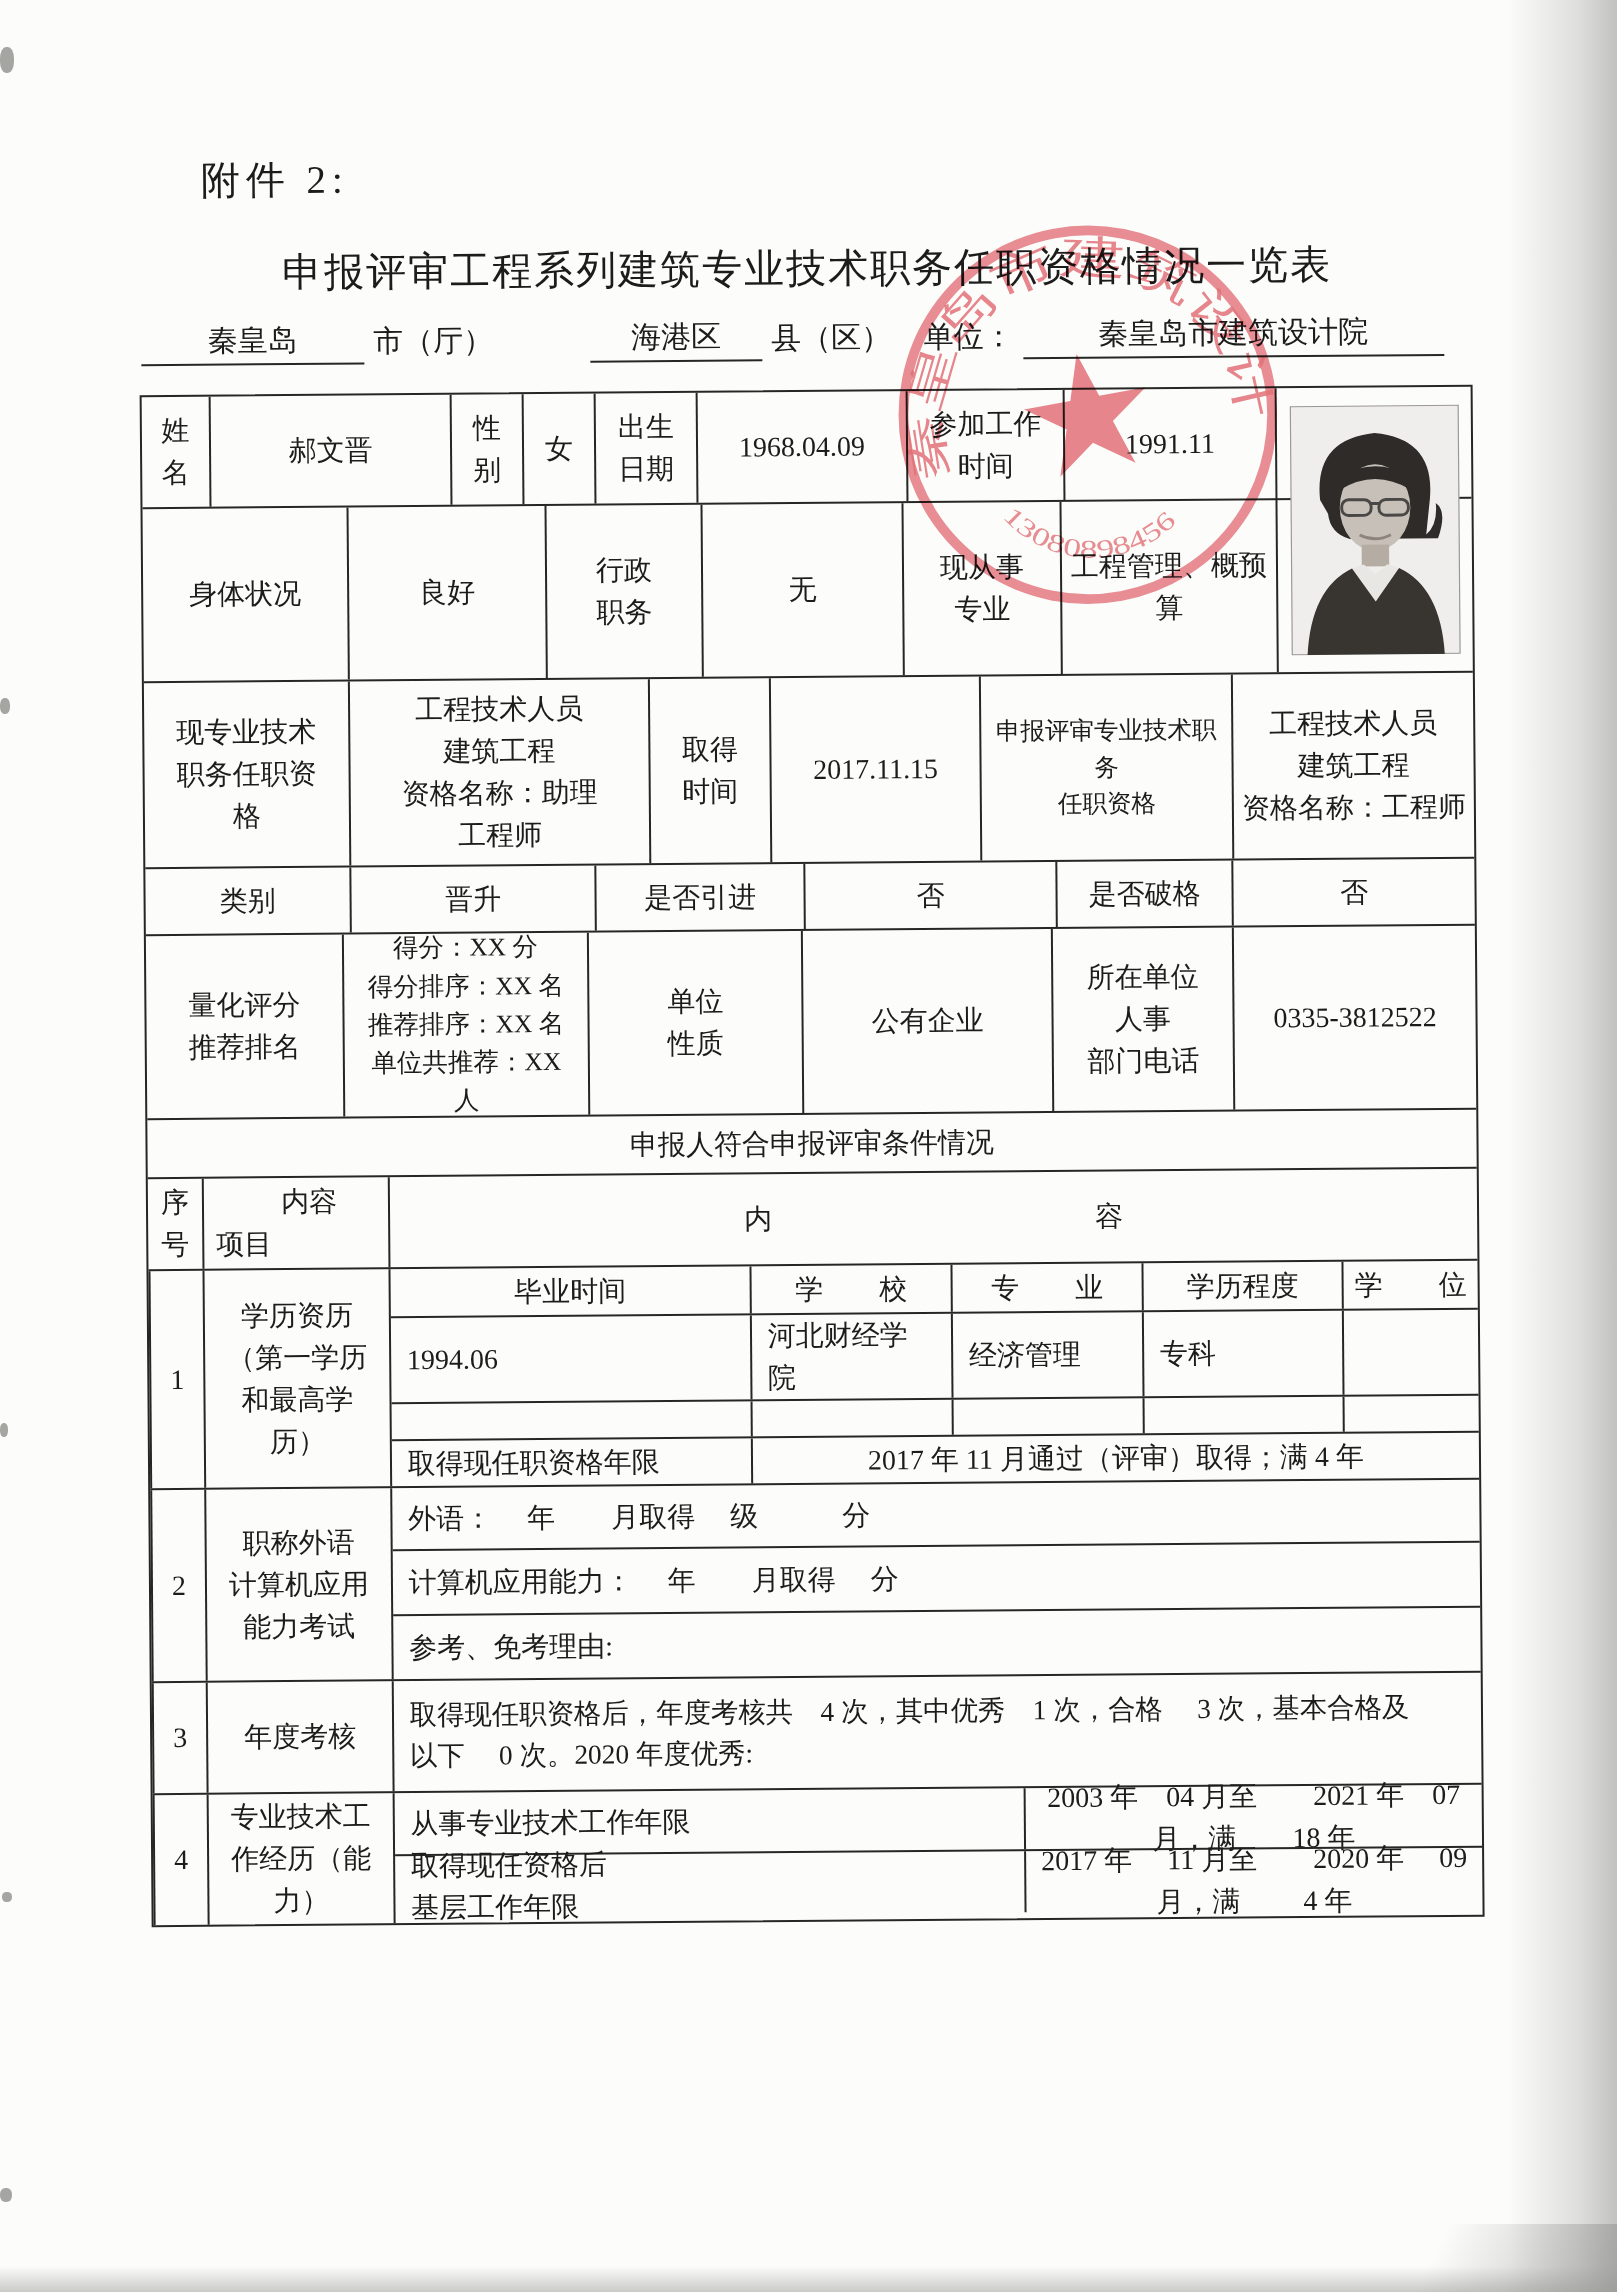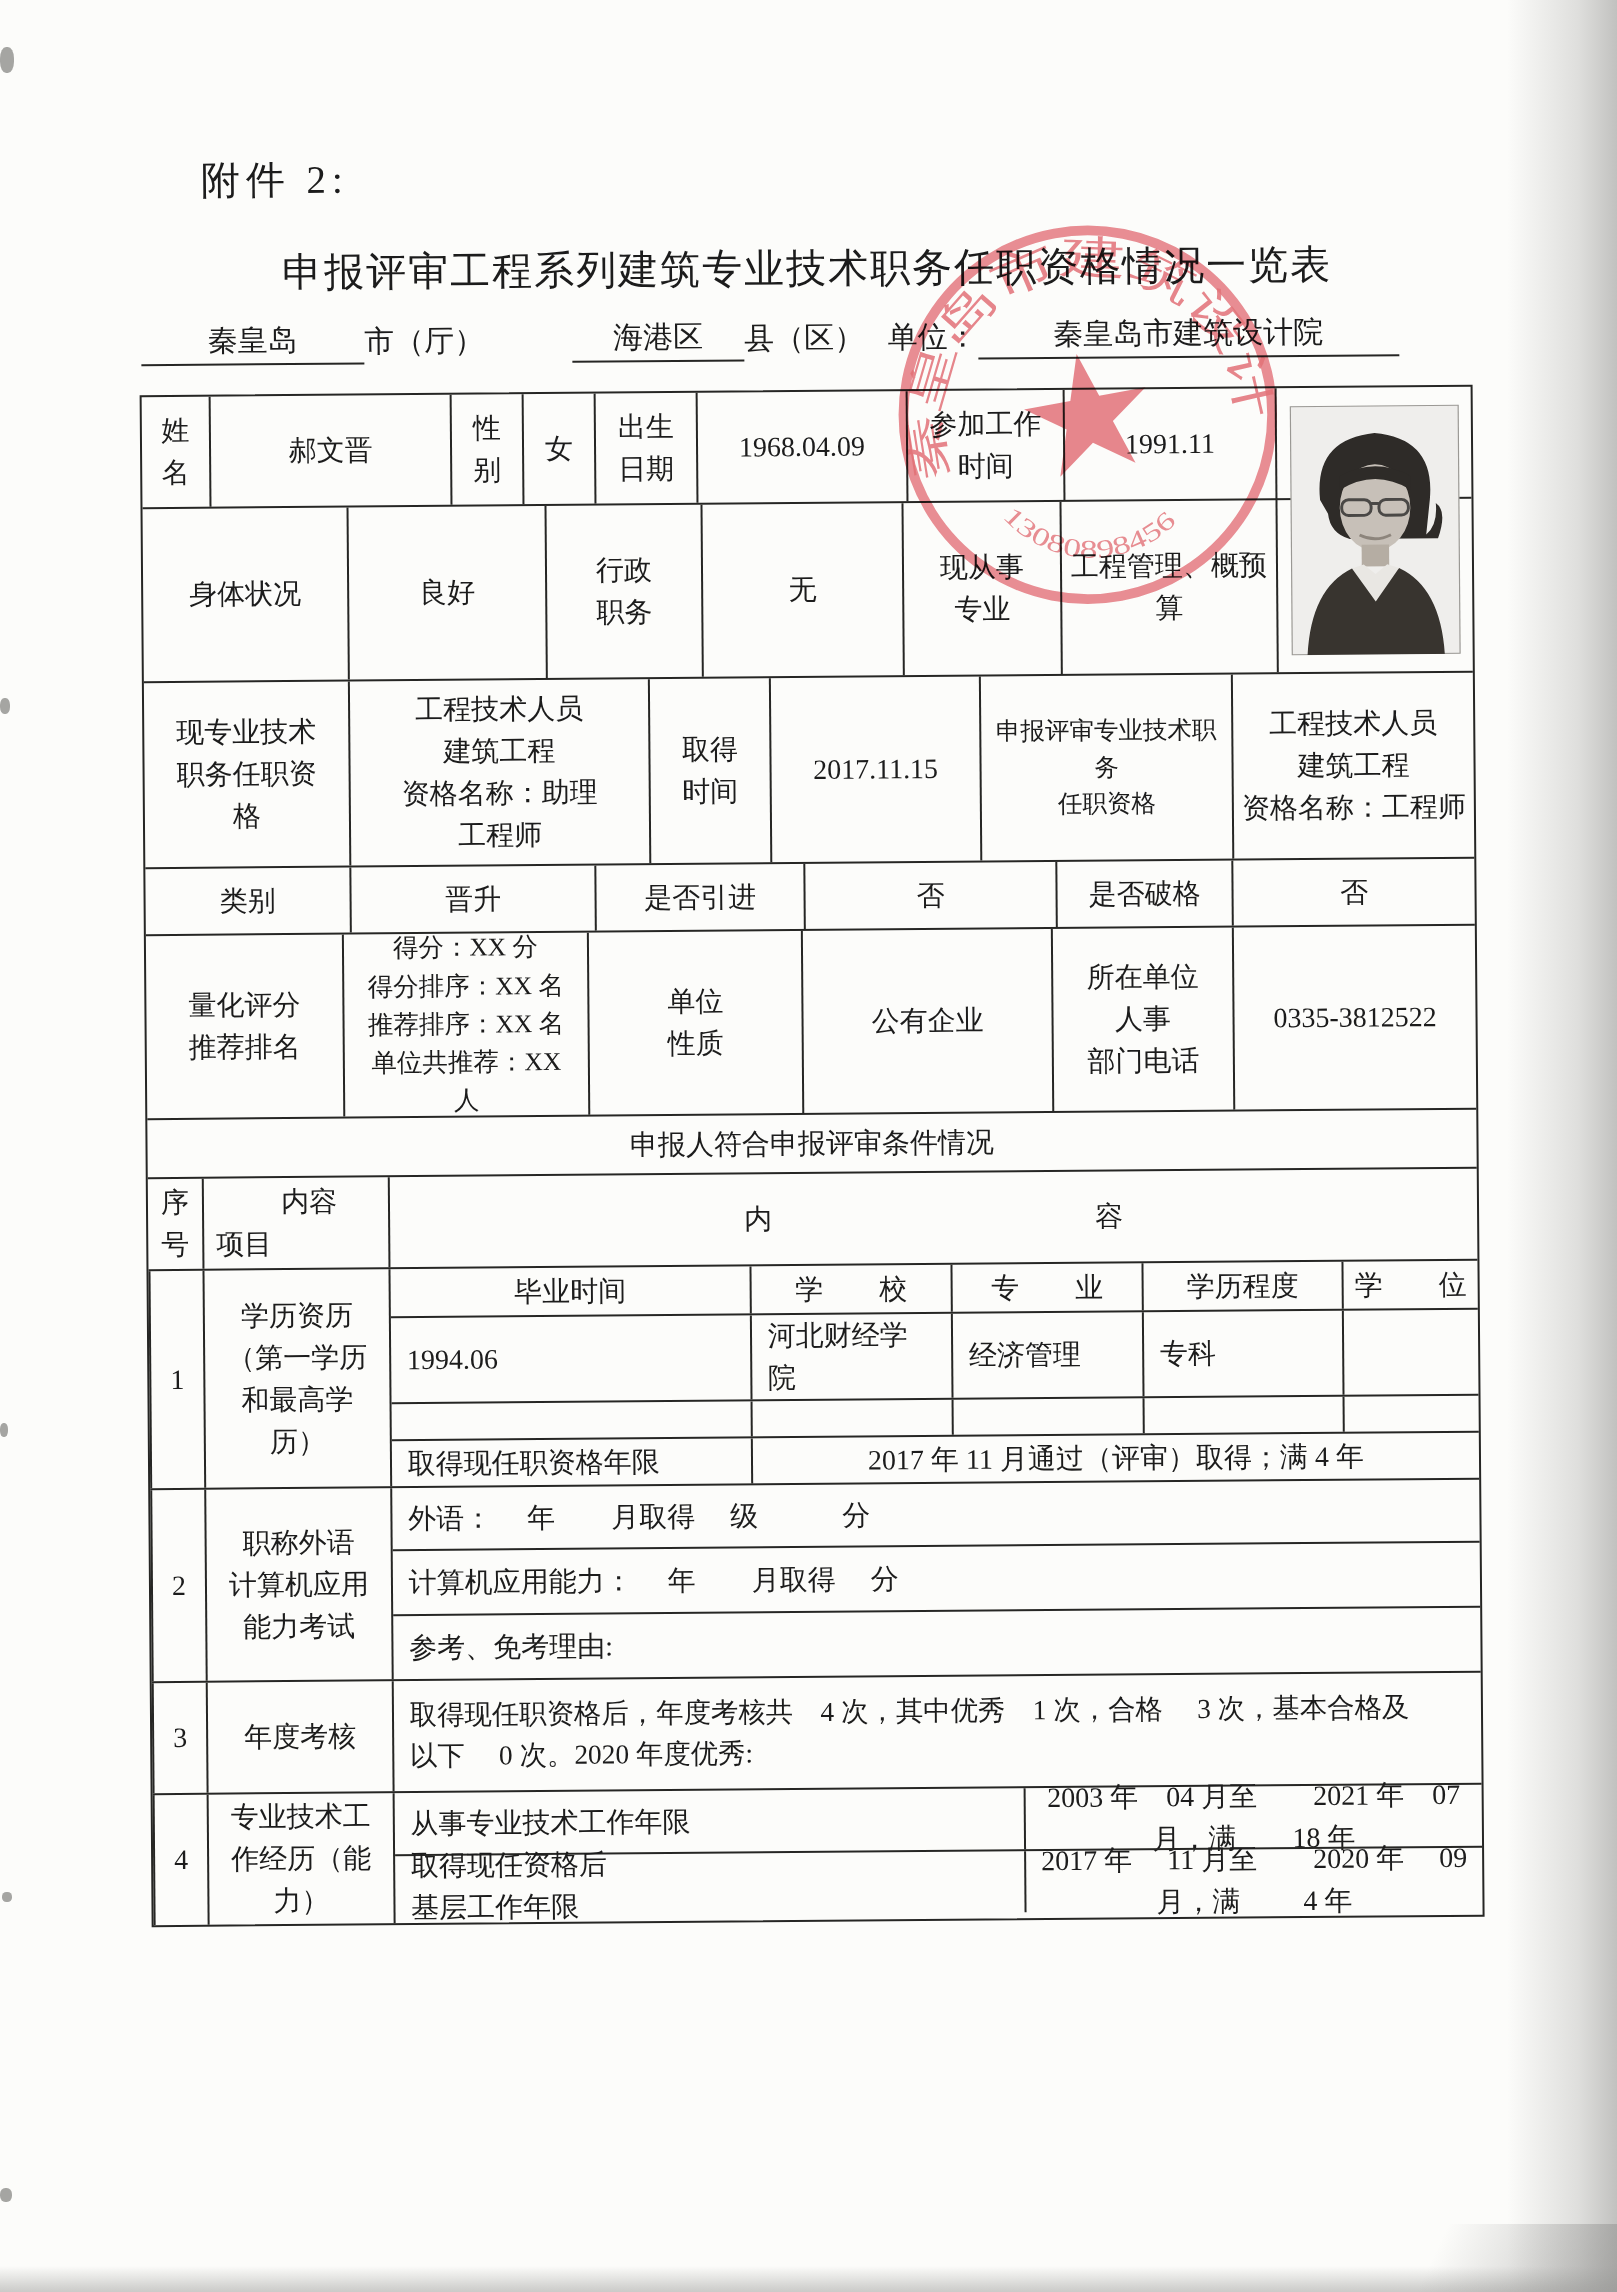--- a/index.html
+++ b/index.html
@@ -9,21 +9,21 @@
     background:#fcfcfa;color:var(--ink);
     font-family:"Liberation Serif","DejaVu Serif",serif;
   }
   .rot{position:absolute;left:0;top:0;width:1617px;height:2293px;
        transform:rotate(-0.45deg);transform-origin:804px 1078px;}
   .attachment{position:absolute;left:208px;top:149px;font-size:39px;letter-spacing:5.9px;}
   .title{position:absolute;left:147px;top:241px;width:1333px;text-align:center;
          font-size:40px;letter-spacing:2px;white-space:nowrap;}
   .subhead{position:absolute;left:147px;top:316px;width:1343px;font-size:30px;
            display:flex;align-items:flex-end;}
-  .subhead .lbl{margin:0 0;padding-bottom:2px;text-align:center;}
+  .subhead .lbl{margin:0 9px;padding-bottom:2px;text-align:center;}
   .u{border-bottom:2.9px solid var(--ln);text-align:center;display:inline-block;padding-bottom:2px;}
 
   .table{position:absolute;left:145px;top:390px;width:1333px;
          border:2.9px solid var(--ln);box-sizing:border-box;background:transparent;}
   .table > :not(:first-child){border-top:2.9px solid var(--ln);}
   .tr{display:flex;}
   .groupA{position:relative;}
   .groupA .tr{padding-right:196px;box-sizing:border-box;}
   .groupA .tr + .tr{border-top:2.9px solid var(--ln);}
   .td{border-left:2.9px solid var(--ln);box-sizing:border-box;

